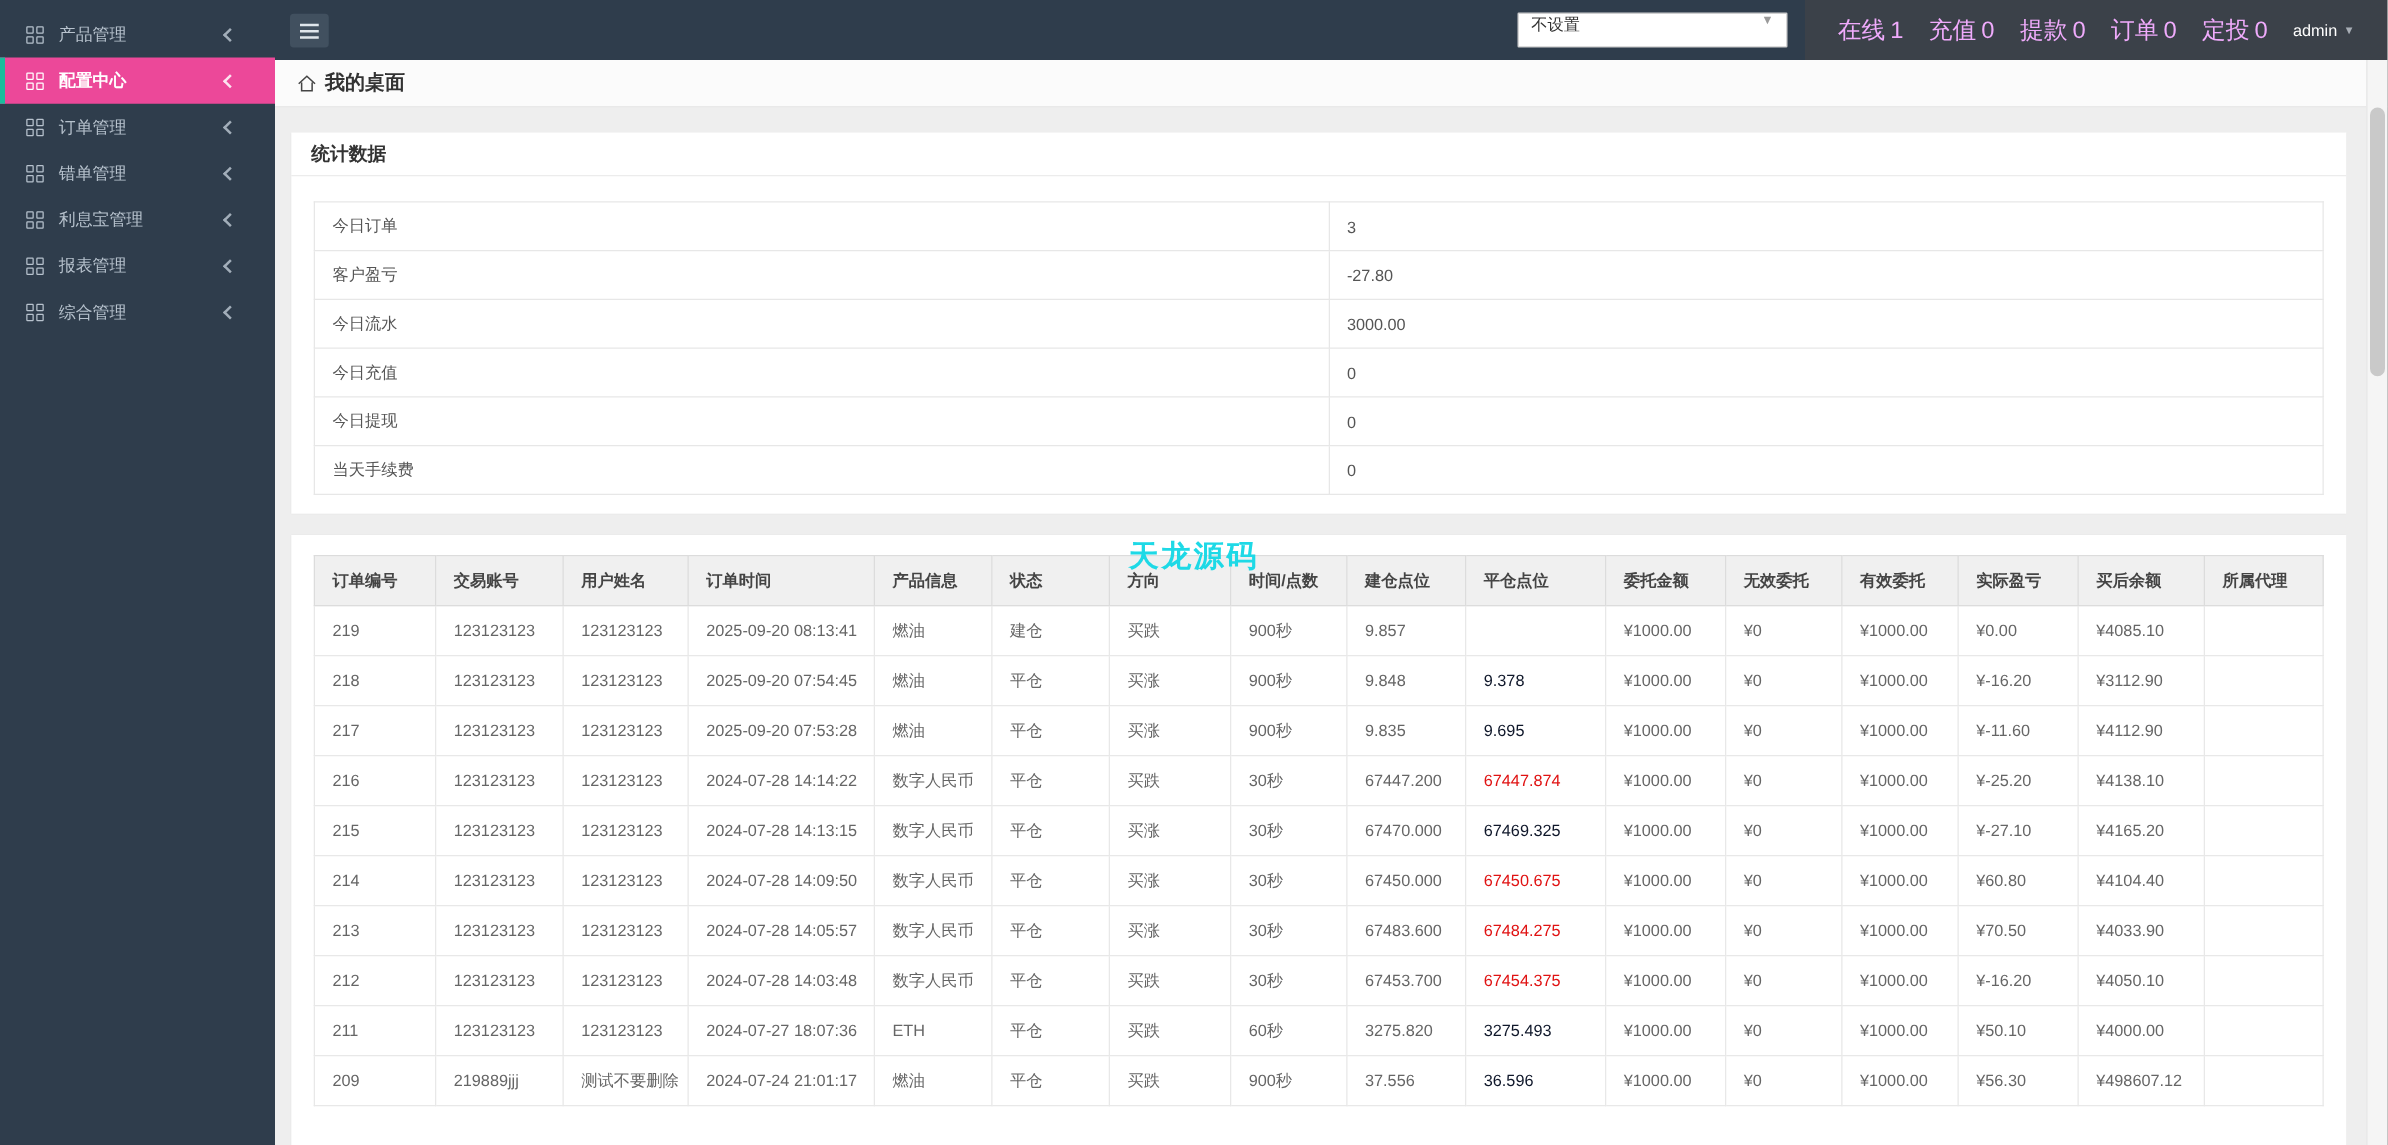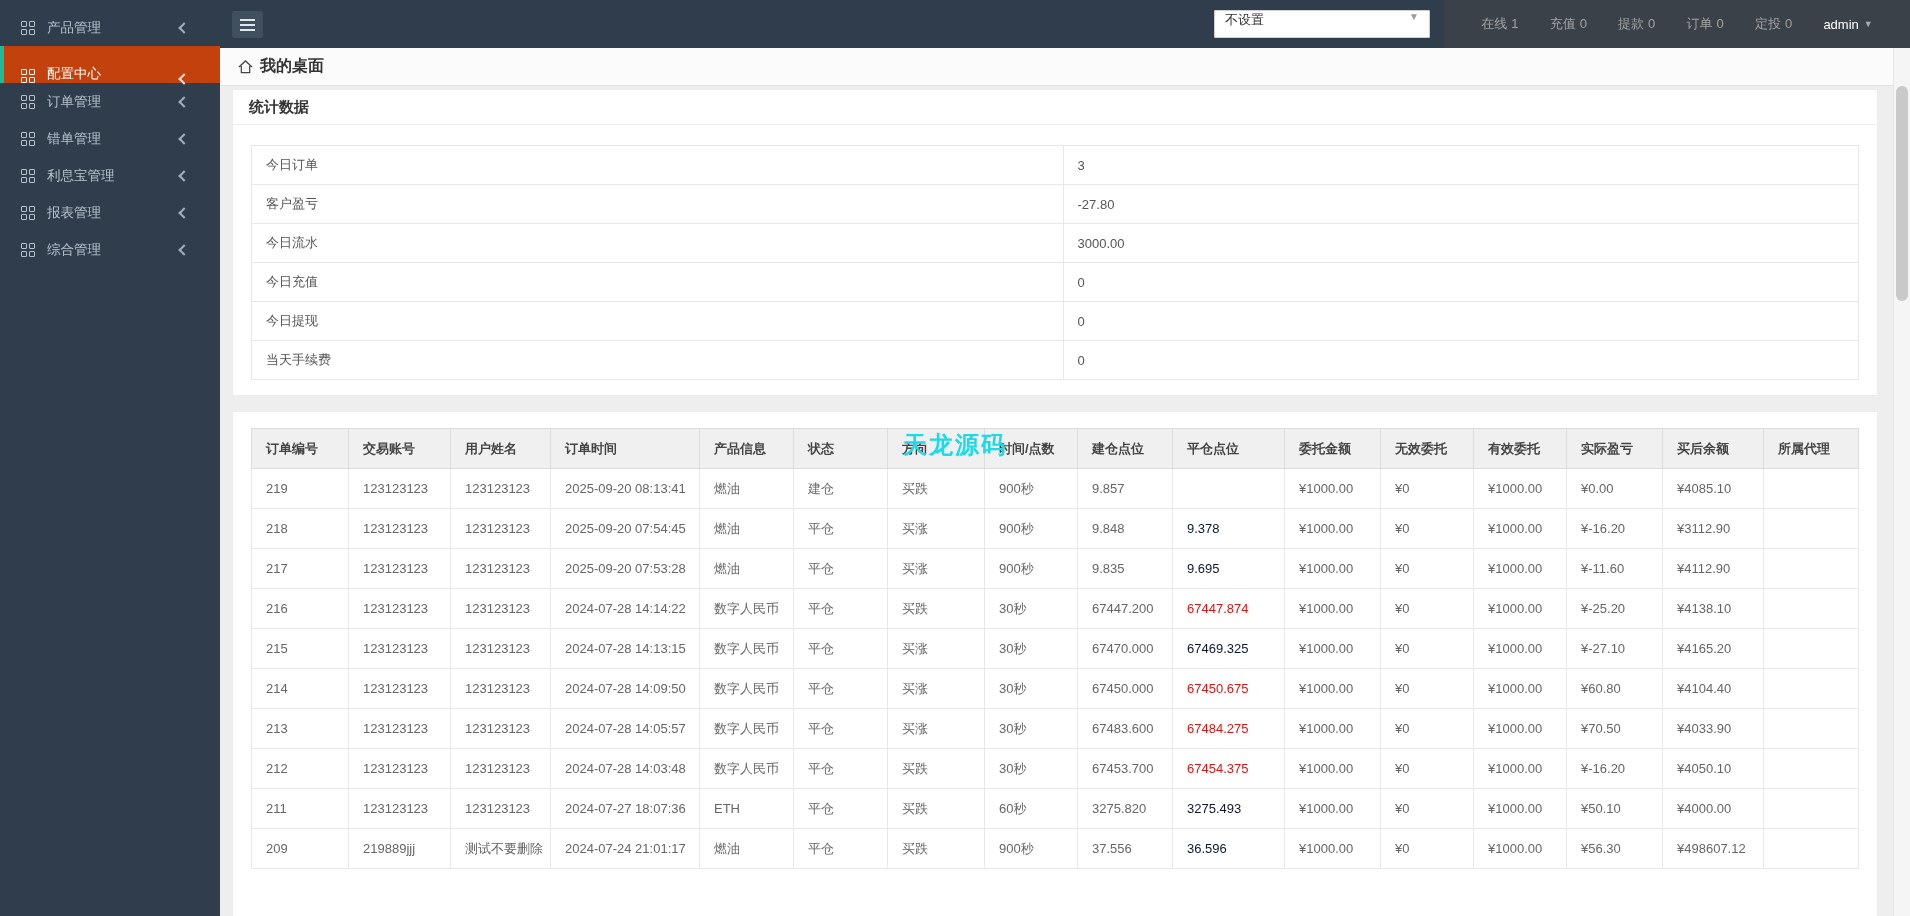--- a/index.html
+++ b/index.html
@@ -12,51 +12,51 @@
   .logo { height:48px; display:flex; align-items:center; padding-left:20px;
           color:#fff; font-size:20px; font-weight:700; letter-spacing:1px; }
   .nav { margin-top:9px; }
   .nav-item { position:relative; height:37px; display:flex; align-items:center;
               padding-left:21px; color:#b7c2cd; font-size:13.5px; cursor:pointer; }
   .nav-item .grid-icon { display:grid; grid-template-columns:6px 6px; grid-gap:2px; margin-right:12px; }
   .nav-item .grid-icon i { display:block; width:6px; height:6px; border:1.5px solid currentColor; border-radius:1px; }
   .nav-item .nav-label { flex:1; }
   .nav-item .chev { width:8px; height:8px; border-top:2px solid currentColor; border-left:2px solid currentColor;
                     transform:rotate(-45deg); margin-right:32px; opacity:.85; }
-  .nav-item.active { background:#c2410c; color:#ffffff; font-weight:400;align-items:flex-end; }
+  .nav-item.active { background:#ec4899; color:#ffffff; font-weight:700; }
   .nav-item.active::before { content:""; position:absolute; left:0; top:0; bottom:0; width:4px; background:#1abc9c; }
 
   
   .topbar { position:absolute; left:220px; top:0; right:0; height:48px; background:#2f3d4c; z-index:2; }
   .hamburger { position:absolute; left:12px; top:11px; width:31px; height:27px; background:#41505f;
                border-radius:3px; display:flex; flex-direction:column; justify-content:center;
                align-items:center; gap:3px; cursor:pointer; }
   .hamburger b { display:block; width:15px; height:2px; background:#dfe6ec; }
   .filter-select { position:absolute; left:994px; top:10px; width:216px; height:28px; background:#fff;
                    border:1px solid #cfcfcf; border-radius:1px; display:flex; 
                    padding:0 10px; font-size:13px; color:#333; cursor:pointer; }
   .filter-select .caret { margin-left:auto; font-size:10px; color:#9a9a9a; }
   .tb-right { position:absolute; right:0; top:0; width:466px; height:48px; background:#3b4149;
               display:flex; align-items:center; justify-content:space-evenly; padding:0 6px; }
-  .tb-stat { color:#a3a3a3; font-size:13px; text-decoration:none; white-space:nowrap; cursor:pointer; }
+  .tb-stat { color:#f0abfc; font-size:19px; text-decoration:none; white-space:nowrap; cursor:pointer; }
   .tb-stat .v { margin-left:4px; }
   .tb-user { color:#fff; font-size:13px; display:flex; align-items:center; gap:5px; cursor:pointer; }
   .tb-user .caret { font-size:9px; color:#a7adb5; }
 
   
   .breadcrumb-bar { position:absolute; left:220px; top:48px; right:0; height:38px; background:#fbfbfb;
                     border-bottom:1px solid #e4e4e4; display:flex; align-items:center; padding-left:18px; z-index:1; }
   .crumb { display:flex; align-items:center; gap:7px; font-size:16px; font-weight:700; color:#333; cursor:pointer; }
 
   
   .content { position:absolute; left:220px; top:86px; right:0; bottom:0; background:#eeeeee; overflow:hidden; }
   .card { background:#fff; width:1644px; margin-left:13px; box-shadow:0 0 1px rgba(0,0,0,.06); }
   .card-title { height:35px; display:flex; align-items:center; padding-left:16px;
                 font-size:15px; font-weight:600; color:#333; border-bottom:1px solid #ececec; }
-  .card1 { margin-top:4px; }
+  .card1 { margin-top:20px; }
   .card2 { margin-top:17px; height:540px; }
   .card2 .card-title { height:39px; }
 
   
   .stats-body { padding:20px 18px 15px 18px; }
   table.stats { width:100%; border-collapse:collapse; table-layout:fixed; }
   table.stats td { height:39px; border:1px solid #e7e7e7; font-size:13px; color:#555; padding-left:14px; }
   table.stats td.s-label { width:50.5%; }
 
   

